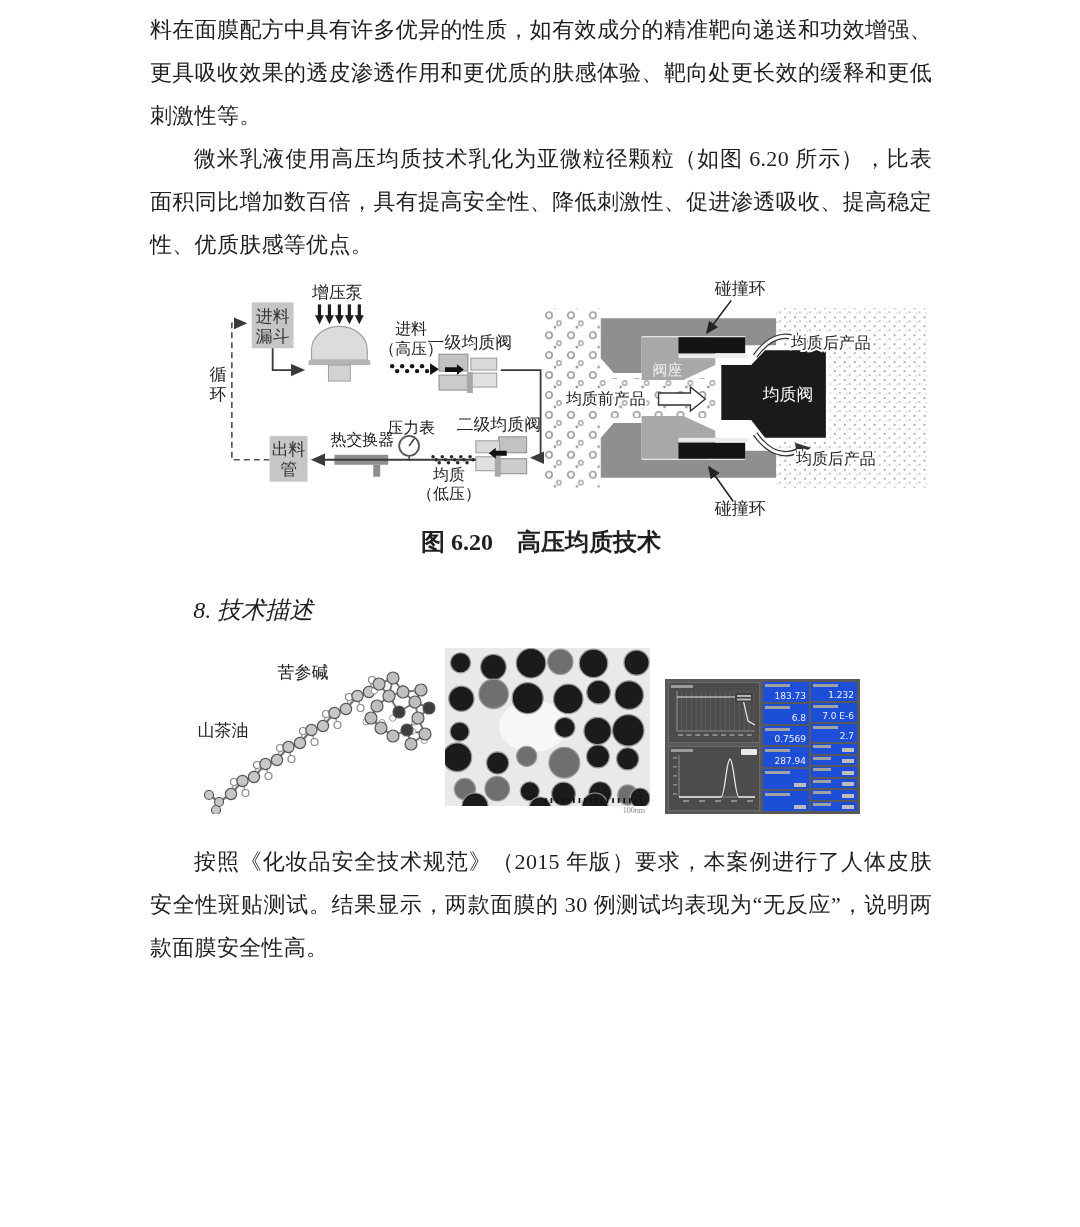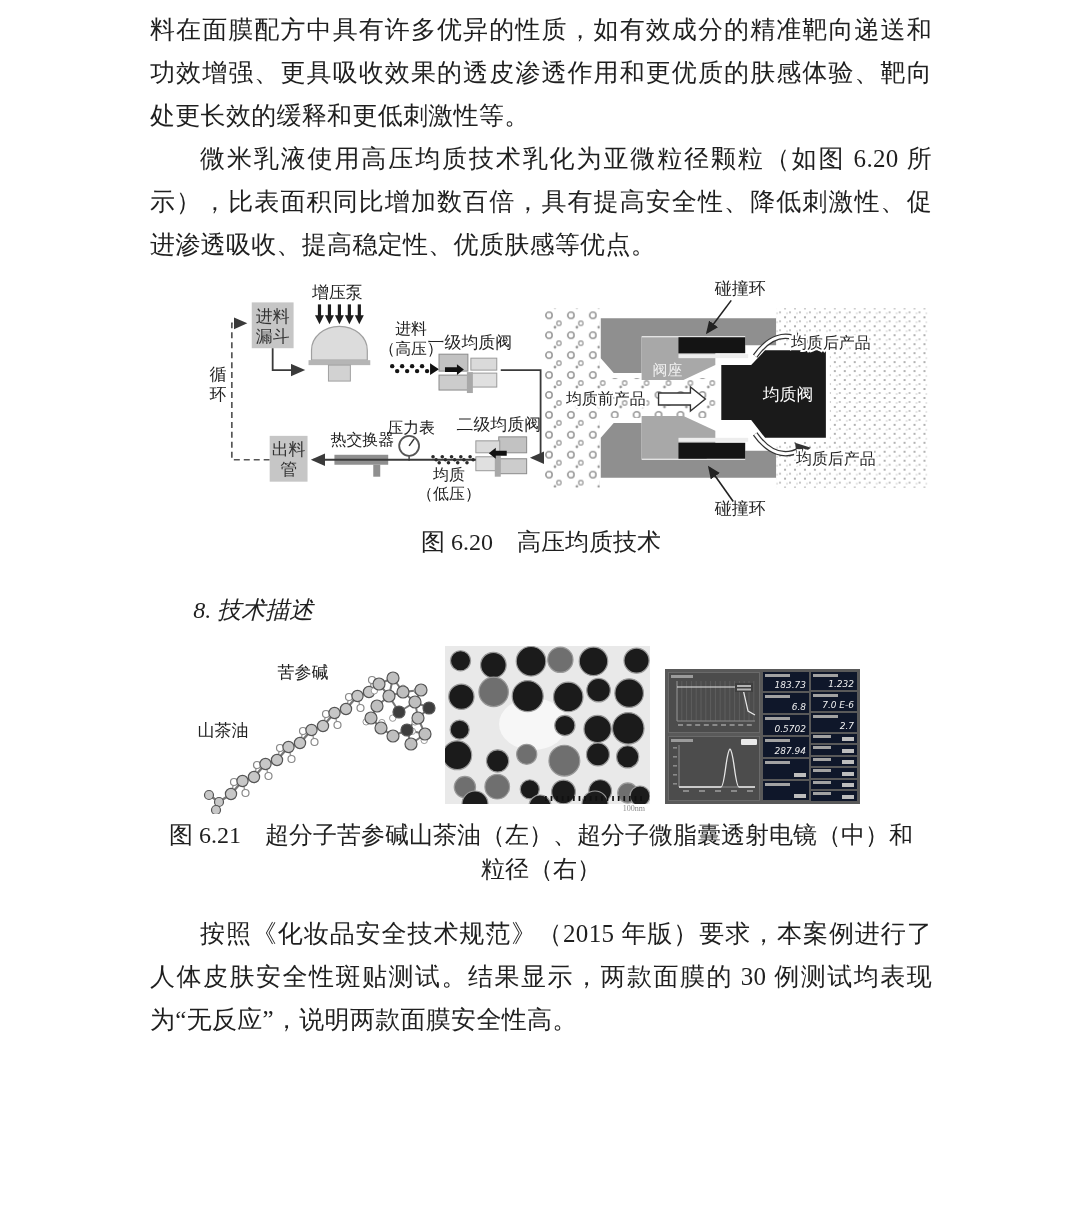--- a/index.html
+++ b/index.html
@@ -2,59 +2,59 @@
 <html><head>
 <meta charset="utf-8">
 <style>
   html,body{margin:0;padding:0;background:#ffffff;}
   .page{
     width:1080px;height:1227px;background:#ffffff;box-sizing:border-box;
     padding:8px 148px 0 150px;position:relative;overflow:hidden;
     font-family:"Liberation Serif","DejaVu Serif",serif;color:#1f1f1f;
   }
   .body-text{
-    font-size:25px;line-height:43px;text-align:justify;margin:0;
+    font-size:22px;line-height:43px;text-align:justify;margin:0;
     letter-spacing:.3px;
   }
   .indent{text-indent:2em;}
   .caption{
-    font-size:24px;font-weight:normal;text-align:center;margin:16px;line-height:34px;
+    font-size:24px;font-weight:bold;text-align:center;margin:4px;line-height:34px;
   }
   .caption-620{margin-top:5px;}
   .caption-621{margin-top:4px;}
   .section-heading{
     font-size:24px;font-weight:normal;font-style:italic;margin:30px 0 12px 0;
     text-indent:1.8em;line-height:43px;
   }
   figure{margin:0;padding:0;}
   .fig620{display:flex;align-items:flex-start;margin:4px 0 0 40px;height:250px;}
   .fig620 .left-svg{margin-top:8px;}
   .fig620 .right-svg{margin-left:-10px;margin-top:0px;}
-  .fig621{display:flex;align-items:center;margin:4px 0 0 35px;height:170px;}
+  .fig621{display:flex;align-items:flex-end;margin:4px 0 0 35px;height:170px;}
   .fig621 .tem-svg{margin-left:0px;margin-top:0px;}
   .fig621 .dls{margin-left:15px;margin-top:14px;}
   .p4{margin-top:26px;}
   svg text{font-family:"Liberation Serif","DejaVu Serif",serif;}
 
   
   .dls{
     width:195px;height:135px;background:#595959;display:flex;
     box-sizing:border-box;padding:3px;gap:3px;
     font-family:"DejaVu Sans","Liberation Sans",sans-serif;
   }
   .dls-plots{width:92px;display:flex;flex-direction:column;gap:3px;}
   .dls-plot{background:#4c4c4c;position:relative;border:1px solid #6a6a6a;box-sizing:border-box;}
   .dls-plot-top{height:61px;}
   .dls-plot-bottom{height:65px;}
   .dls-plot-title{position:absolute;top:2px;left:2px;width:22px;height:3px;background:#9b9b9b;}
   .dls-btn{position:absolute;top:2px;right:2px;width:16px;height:6px;background:#e9e9e9;border-radius:1px;}
   .dls-grid{flex:1;display:flex;gap:2px;}
   .dls-col{flex:1;display:flex;flex-direction:column;gap:2px;}
   .dls-cell{
-    background:#0f172a;position:relative;flex:1;min-height:0;font-style:italic;
+    background:#1d4ed8;position:relative;flex:1;min-height:0;
   }
   .dls-cell .bar{position:absolute;top:2px;left:2px;height:3px;width:55%;background:#a2a2a2;}
   .dls-cell .val{
     position:absolute;right:3px;bottom:1px;color:#f1f1f1;font-size:9px;line-height:10px;
     white-space:nowrap;
   }
   .dls-cell .mini{position:absolute;right:3px;bottom:2px;width:12px;height:4px;background:#bdbdbd;}
   .dls-cell.small .bar{width:40%;top:1px;}
 </style>
 </head>
@@ -481,21 +481,21 @@
           <div class="dls-cell">
               <span class="bar"></span>
               <span class="val">183.73</span>
             </div>
           <div class="dls-cell">
               <span class="bar"></span>
               <span class="val">6.8</span>
             </div>
           <div class="dls-cell">
               <span class="bar"></span>
-              <span class="val">0.5702</span>
+              <span class="val">0.7569</span>
             </div>
           <div class="dls-cell">
               <span class="bar"></span>
               <span class="val">287.94</span>
             </div>
           <div class="dls-cell">
               <span class="bar"></span>
               <span class="mini"></span>
             </div>
           <div class="dls-cell">
@@ -538,17 +538,16 @@
             </div>
           <div class="dls-cell small">
               <span class="bar"></span>
               <span class="mini"></span>
             </div>
         </div>
       </div>
     </div>
   </figure>
 
-  <p class="caption caption-621">图 6.21　超分子苦参碱山茶油（左）、超分子微脂囊透射电镜（中）和粒径（右）</p>
 
   <p class="body-text indent p4">按照《化妆品安全技术规范》（2015 年版）要求，本案例进行了人体皮肤安全性斑贴测试。结果显示，两款面膜的 30 例测试均表现为“无反应”，说明两款面膜安全性高。</p>
 
 </div>
 
 </body></html>

